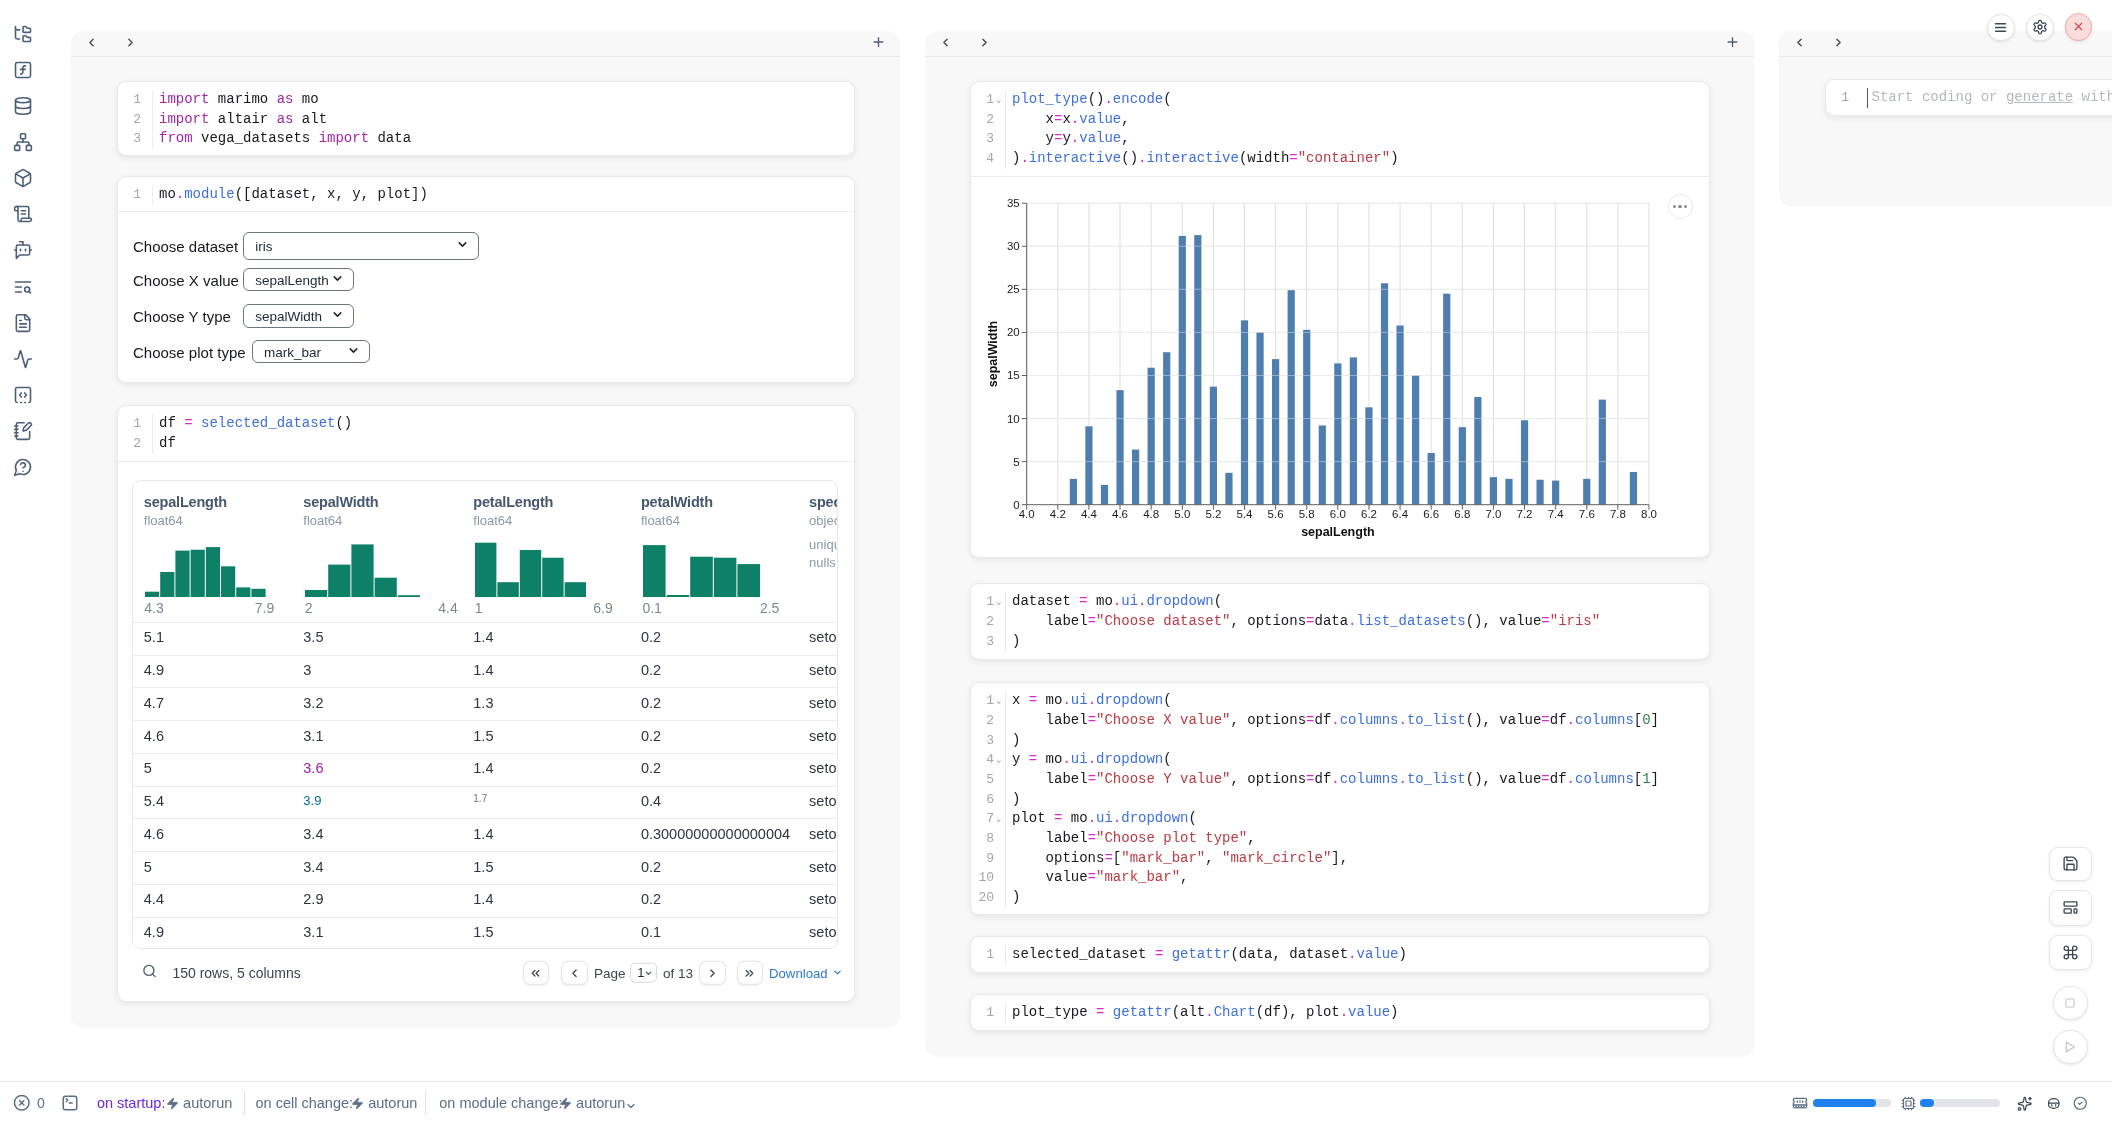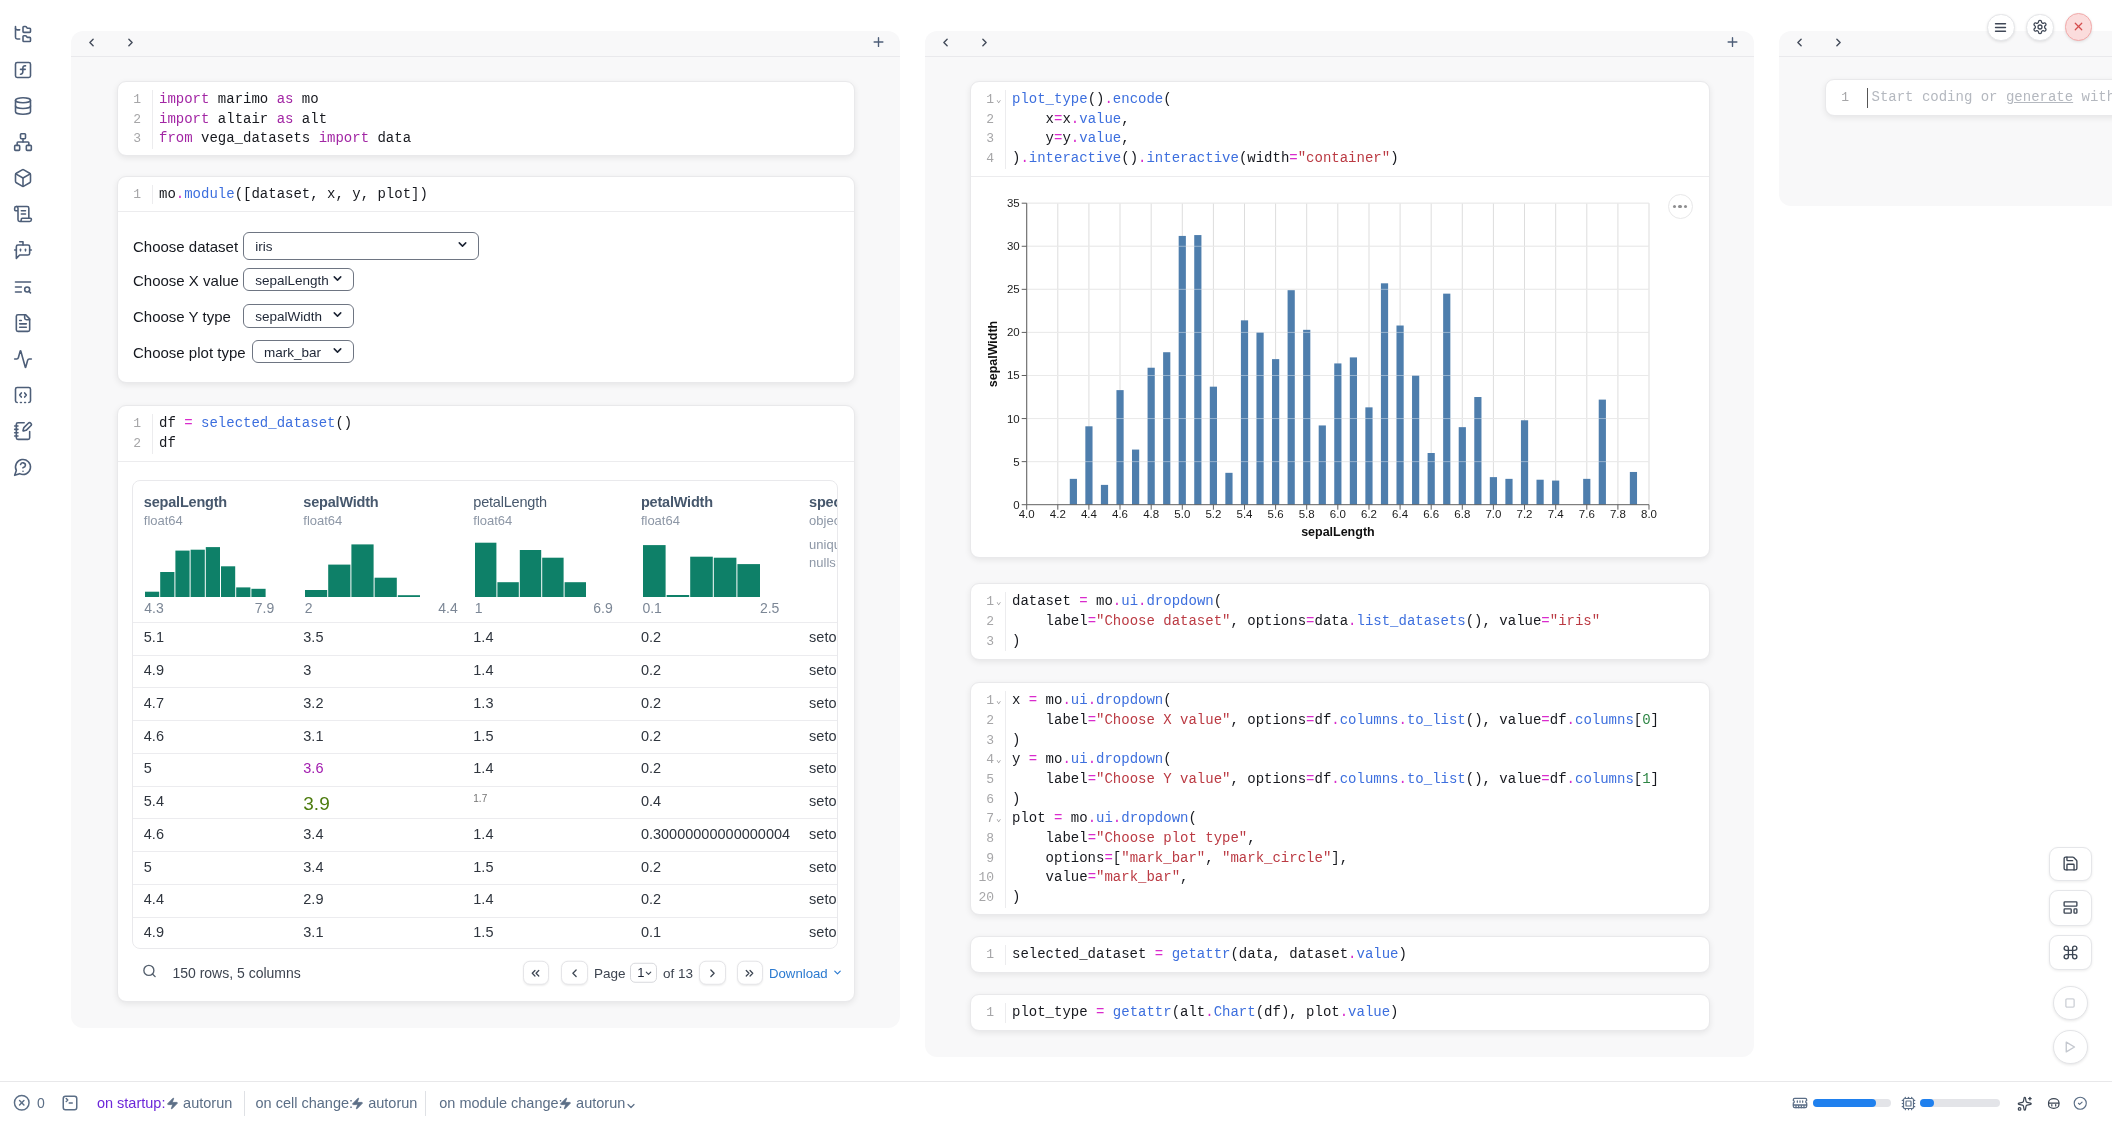--- a/index.html
+++ b/index.html
@@ -158,21 +158,21 @@
           </svg></span>
       </div>
       <div class="ddlabel" style="left:15px;top:139.5px;transform:translateY(-50%)">Choose Y type</div>
       <div class="sel" style="left:125.3px;top:127.9px;width:110.7px;height:23.1px">
         <span class="seltxt">sepalWidth</span>
         <span class="selchev"><svg width="13" height="13" viewBox="0 0 24 24" fill="none" stroke="#1d2535" stroke-width="2.8" stroke-linecap="round" stroke-linejoin="round" style="">
             <path d="m6 9 6 6 6-6"></path>
           </svg></span>
       </div>
       <div class="ddlabel" style="left:15px;top:175.4px;transform:translateY(-50%)">Choose plot type</div>
-      <div class="sel" style="left:133.9px;top:163.8px;width:102px;height:23.1px">
+      <div class="sel" style="left:133.9px;top:163.8px;width:118px;height:23.1px">
         <span class="seltxt">mark_bar</span>
         <span class="selchev"><svg width="13" height="13" viewBox="0 0 24 24" fill="none" stroke="#1d2535" stroke-width="2.8" stroke-linecap="round" stroke-linejoin="round" style="">
             <path d="m6 9 6 6 6-6"></path>
           </svg></span>
       </div>
     </div>
 <div class="cell" style="left:46.5px;top:374.3px;width:738.0px;height:597.2px;overflow:hidden">
       <div class="codesep">
         <div class="gline" style="height:39.4px;bottom:auto"></div>
         <div class="codearea">
@@ -203,21 +203,21 @@
             <rect x="0.0" y="52.00" width="22.20" height="7.00" fill="#0e8068"></rect>
             <rect x="23.2" y="26.60" width="22.20" height="32.40" fill="#0e8068"></rect>
             <rect x="46.4" y="6.40" width="22.20" height="52.60" fill="#0e8068"></rect>
             <rect x="69.6" y="39.70" width="22.20" height="19.30" fill="#0e8068"></rect>
             <rect x="92.8" y="57.20" width="22.20" height="1.80" fill="#0e8068"></rect>
           </svg></div>
         <div class="abs" style="left:171.5px;top:119px;width:153px;display:flex;justify-content:space-between;font-size:14px;color:#7c8796">
           <span>2</span>
           <span>4.4</span>
         </div>
-        <div class="abs" style="left:340.0px;top:13.5px;font-size:14.5px;font-weight:normal;color:#47586d;letter-spacing:-0.2px">petalLength</div>
+        <div class="abs" style="left:340.0px;top:13.5px;font-size:14.5px;font-weight:bold;color:#47586d;letter-spacing:-0.2px">petalLength</div>
         <div class="abs" style="left:340.0px;top:32px;font-size:13px;color:#8d97a6">float64</div>
         <div class="abs" style="left:341.5px;top:57px"><svg width="112" height="59" viewBox="0 0 112 59">
             <rect x="0.0" y="4.70" width="21.40" height="54.30" fill="#0e8068"></rect>
             <rect x="22.4" y="44.20" width="21.40" height="14.80" fill="#0e8068"></rect>
             <rect x="44.8" y="12.00" width="21.40" height="47.00" fill="#0e8068"></rect>
             <rect x="67.2" y="19.70" width="21.40" height="39.30" fill="#0e8068"></rect>
             <rect x="89.6" y="44.20" width="21.40" height="14.80" fill="#0e8068"></rect>
           </svg></div>
         <div class="abs" style="left:341.5px;top:119px;width:138px;display:flex;justify-content:space-between;font-size:14px;color:#7c8796">
           <span>1</span>
@@ -264,21 +264,21 @@
         <div class="abs" style="left:507.6px;top:246.8px;font-size:14.5px;color:#2f353e">0.2</div>
         <div class="abs" style="left:675.8px;top:246.8px;font-size:14.5px;color:#2f353e">setosa</div>
         <div class="abs" style="left:0;top:272.1px;width:100%;height:32.8px;border-top:1px solid #ececef"></div>
         <div class="abs" style="left:10.5px;top:279.6px;font-size:14.5px;color:#2f353e">5</div>
         <div class="abs" style="left:170.0px;top:279.6px;font-size:14.5px;color:#a21caf">3.6</div>
         <div class="abs" style="left:340.0px;top:279.6px;font-size:14.5px;color:#2f353e">1.4</div>
         <div class="abs" style="left:507.6px;top:279.6px;font-size:14.5px;color:#2f353e">0.2</div>
         <div class="abs" style="left:675.8px;top:279.6px;font-size:14.5px;color:#2f353e">setosa</div>
         <div class="abs" style="left:0;top:304.9px;width:100%;height:32.8px;border-top:1px solid #ececef"></div>
         <div class="abs" style="left:10.5px;top:312.4px;font-size:14.5px;color:#2f353e">5.4</div>
-        <div class="abs" style="left:170.0px;top:312.4px;font-size:19px;color:#4d7c0f">3.9</div>
+        <div class="abs" style="left:170.0px;top:312.4px;font-size:13px;color:#0369a1">3.9</div>
         <div class="abs" style="left:340.0px;top:312.4px;font-size:10px;color:#737373">1.7</div>
         <div class="abs" style="left:507.6px;top:312.4px;font-size:14.5px;color:#2f353e">0.4</div>
         <div class="abs" style="left:675.8px;top:312.4px;font-size:14.5px;color:#2f353e">setosa</div>
         <div class="abs" style="left:0;top:337.7px;width:100%;height:32.8px;border-top:1px solid #ececef"></div>
         <div class="abs" style="left:10.5px;top:345.2px;font-size:14.5px;color:#2f353e">4.6</div>
         <div class="abs" style="left:170.0px;top:345.2px;font-size:14.5px;color:#2f353e">3.4</div>
         <div class="abs" style="left:340.0px;top:345.2px;font-size:14.5px;color:#2f353e">1.4</div>
         <div class="abs" style="left:507.6px;top:345.2px;font-size:14.5px;color:#2f353e">0.30000000000000004</div>
         <div class="abs" style="left:675.8px;top:345.2px;font-size:14.5px;color:#2f353e">setosa</div>
         <div class="abs" style="left:0;top:370.5px;width:100%;height:32.8px;border-top:1px solid #ececef"></div>

